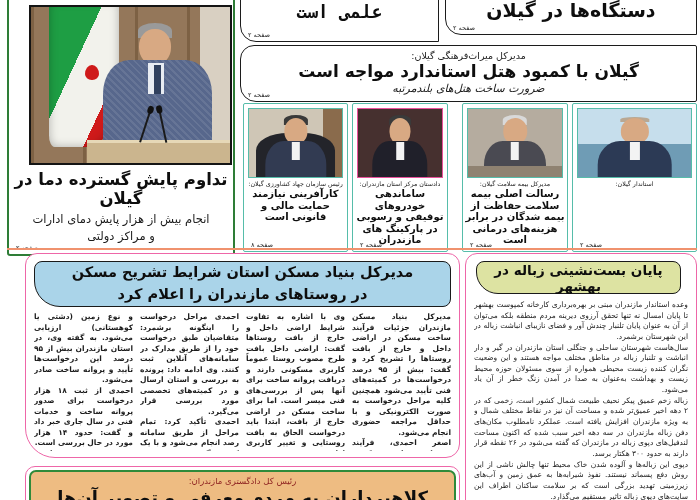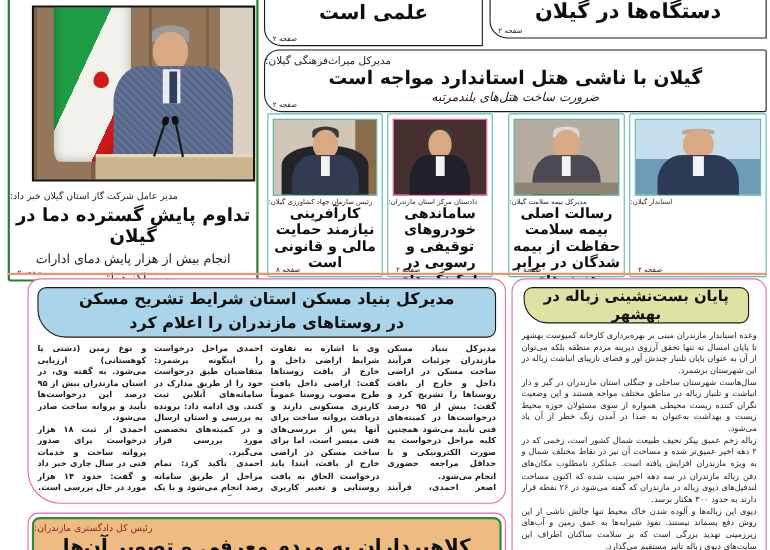--- a/index.html
+++ b/index.html
@@ -4,29 +4,29 @@
 <style>
   * { margin:0; padding:0; box-sizing:border-box; }
   html,body { width:700px; height:500px; overflow:hidden; background:#fff;
     font-family:"DejaVu Sans", sans-serif; }
   .page { position:relative; width:700px; height:500px; background:#ffffff; overflow:hidden; direction:rtl; }
   .abs { position:absolute; }
 
   
   .blackbox { border:1.6px solid #1c1c1c; background:#fff; border-radius:0 0 0 16px; }
   .pageref { position:absolute; bottom:2px; left:7px; font-size:6.5px; color:#222; direction:rtl; }
-  .kicker { text-align:left; color:#222; direction:rtl; }
+  .kicker { text-align:center; color:#222; direction:rtl; }
   .headline { text-align:center; font-weight:bold; color:#0e0e0e; direction:rtl; }
   .subhead { text-align:center; color:#1a1a1a; direction:rtl; white-space:pre-line; }
 
   
   .box-top-right { left:445px; top:-60px; width:252px; height:95px; }
   .box-top-right .headline { margin-top:58px; font-size:19px; }
   .box-top-mid { left:240px; top:-55px; width:199px; height:97px; }
-  .box-top-mid .headline { margin-top:55px; font-size:18px; }
+  .box-top-mid .headline { margin-top:55px; font-size:18px;font-family:Liberation Mono, monospace; }
 
   
   .box-hotel { left:240px; top:45px; width:457px; height:57px; border-radius:14px 2px 2px 16px; }
   .box-hotel .kicker { margin-top:4px; font-size:9.5px; }
   .box-hotel .headline { font-size:17px; margin-top:0px; }
   .box-hotel .subhead { font-size:11px; margin-top:1px;font-style:italic; }
 
   
   .box-lead { left:7px; top:-12px; width:228px; height:268px; border:2.5px solid #2e7d36; background:#fff; border-radius:3px; }
   .box-lead .kicker { margin-top:6px; font-size:8.5px; }
@@ -51,21 +51,21 @@
   .lead-photo .mic.m2 { left:66%; transform:rotate(-12deg); }
   .lead-photo .mic::after { content:''; position:absolute; top:-6px; left:-2px; width:6px; height:8px; background:#111; border-radius:45%; }
 
   
   .portrait { position:absolute; top:103px; height:149px; border:1.6px solid #56bdaa; background:#fff; border-radius:2px; }
   .pos-0 { left:572px; width:125px; }
   .pos-1 { left:462px; width:106px; }
   .pos-2 { left:352px; width:96px; }
   .pos-3 { left:243px; width:105px; }
   .portrait .kicker { font-size:6.3px; margin-top:2px; }
-  .portrait .headline { font-size:13px; line-height:1.15; margin-top:1px; padding:0 2px; }
+  .portrait .headline { font-size:10px; line-height:1.15; margin-top:1px; padding:0 2px; }
   .ph { position:relative; height:70px; margin:4px 4px 2px 4px; border:1.6px solid #56bdaa; overflow:hidden; background:#b9b0a3; }
   .ph.pink { border-color:#e8519c; }
   .ph .head { position:absolute; left:50%; transform:translateX(-50%); top:13%; width:25%; height:38%; background:#d8a983; border-radius:50% 50% 46% 46%; }
   .ph .hair { position:absolute; left:50%; transform:translateX(-50%); top:9%; width:26%; height:15%; background:#3a3a3a; border-radius:50% 50% 0 0; }
   .ph .torso { position:absolute; left:50%; transform:translateX(-50%); top:47%; width:66%; height:58%; background:#2f3a50; border-radius:30% 30% 0 0/60% 60% 0 0; }
   .ph .shirt { position:absolute; left:50%; transform:translateX(-50%); top:49%; width:9%; height:26%; background:#f3f3f3; }
   .ph-ostandar { background:linear-gradient(180deg,#c6deec 0 52%,#6f9cb5 52% 100%); }
   .ph-ostandar .hair { background:#b9a893; height:7%; top:12%; }
   .ph-ostandar .torso { background:#2c3a55; }
   .ph-bime { background:#b5ac9f; }
@@ -114,41 +114,40 @@
     <div class="pageref">صفحه ۲</div>
   </div>
 
   <div class="abs blackbox box-top-mid">
     <div class="headline">علمی است</div>
     <div class="pageref">صفحه ۲</div>
   </div>
 
   <div class="abs blackbox box-hotel">
     <div class="kicker">مدیرکل میراث‌فرهنگی گیلان:</div>
-    <div class="headline">گیلان با ناشی هتل استاندارد مواجه است</div>
+    <div class="headline">گیلان با کمبود هتل استاندارد مواجه است</div>
     <div class="subhead">ضرورت ساخت هتل‌های بلندمرتبه</div>
     <div class="pageref">صفحه ۲</div>
   </div>
 
   <div class="abs box-lead">
     <div class="lead-photo">
       <div class="panel-right"></div>
       <div class="flag"></div>
       <div class="emblem abs"></div>
       <div class="lead-hair abs"></div>
       <div class="lead-head abs"></div>
       <div class="lead-torso abs"></div>
       <div class="lead-shirt abs"></div>
       <div class="lead-tie abs"></div>
       <div class="podium abs"></div>
       <div class="mic"></div>
       <div class="mic m2"></div>
     </div>
     <div style="position:absolute; left:0; right:0; top:178px;">
-      <div class="kicker">مدیر عامل شرکت گاز استان گیلان خبر داد:</div>
       <div class="headline">تداوم پایش گسترده دما در گیلان</div>
       <div class="subhead">انجام بیش از هزار پایش دمای ادارات
 و مراکز دولتی</div>
     </div>
     <div class="pageref">صفحه ۲</div>
   </div>
 
   <div class="portrait pos-0">
     <div class="ph ph-ostandar">
       <div class="hair"></div>

